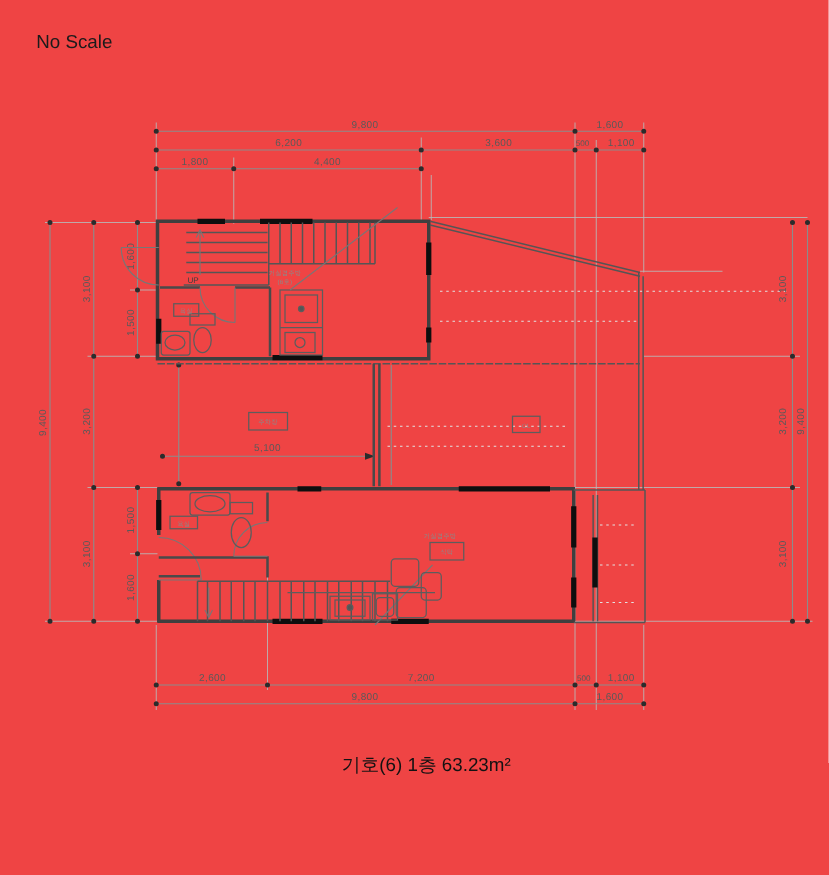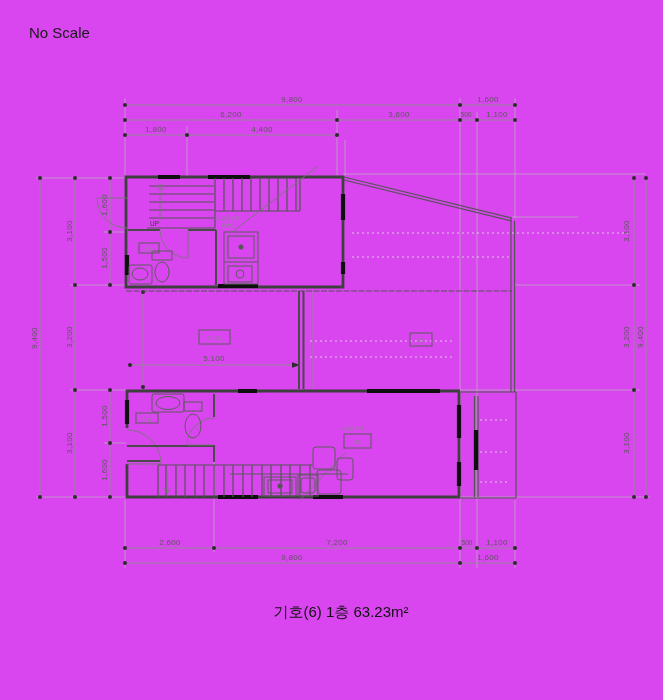--- a/index.html
+++ b/index.html
@@ -1,16 +1,16 @@
 <!DOCTYPE html>
 <html><head>
 <meta charset="utf-8">
 <style>
   html,body{margin:0;padding:0;background:#ffffff;}
-  .stage{width:663px;height:700px;position:relative;background:#d946ef;overflow:hidden;
+  .stage{width:663px;height:700px;position:relative;background:#ef4444;overflow:hidden;
          font-family:"Liberation Sans", sans-serif;}
   svg{display:block}
   text{font-family:"Liberation Sans", sans-serif;}
   .dim{font-size:8px;fill:#5a5a5a;letter-spacing:.3px}
   .dimsm{font-size:6.5px;fill:#5a5a5a}
   .tiny{font-size:5px;fill:#8a8a8a;letter-spacing:.2px}
   .up{font-size:6.5px;fill:#3d3d3d}
   .note{font-size:15px;fill:#1b1b1b}
   .caption{font-size:15px;fill:#121212}
   .wall{stroke:#3f3f3f;stroke-width:2.8;fill:none;stroke-linecap:butt}

